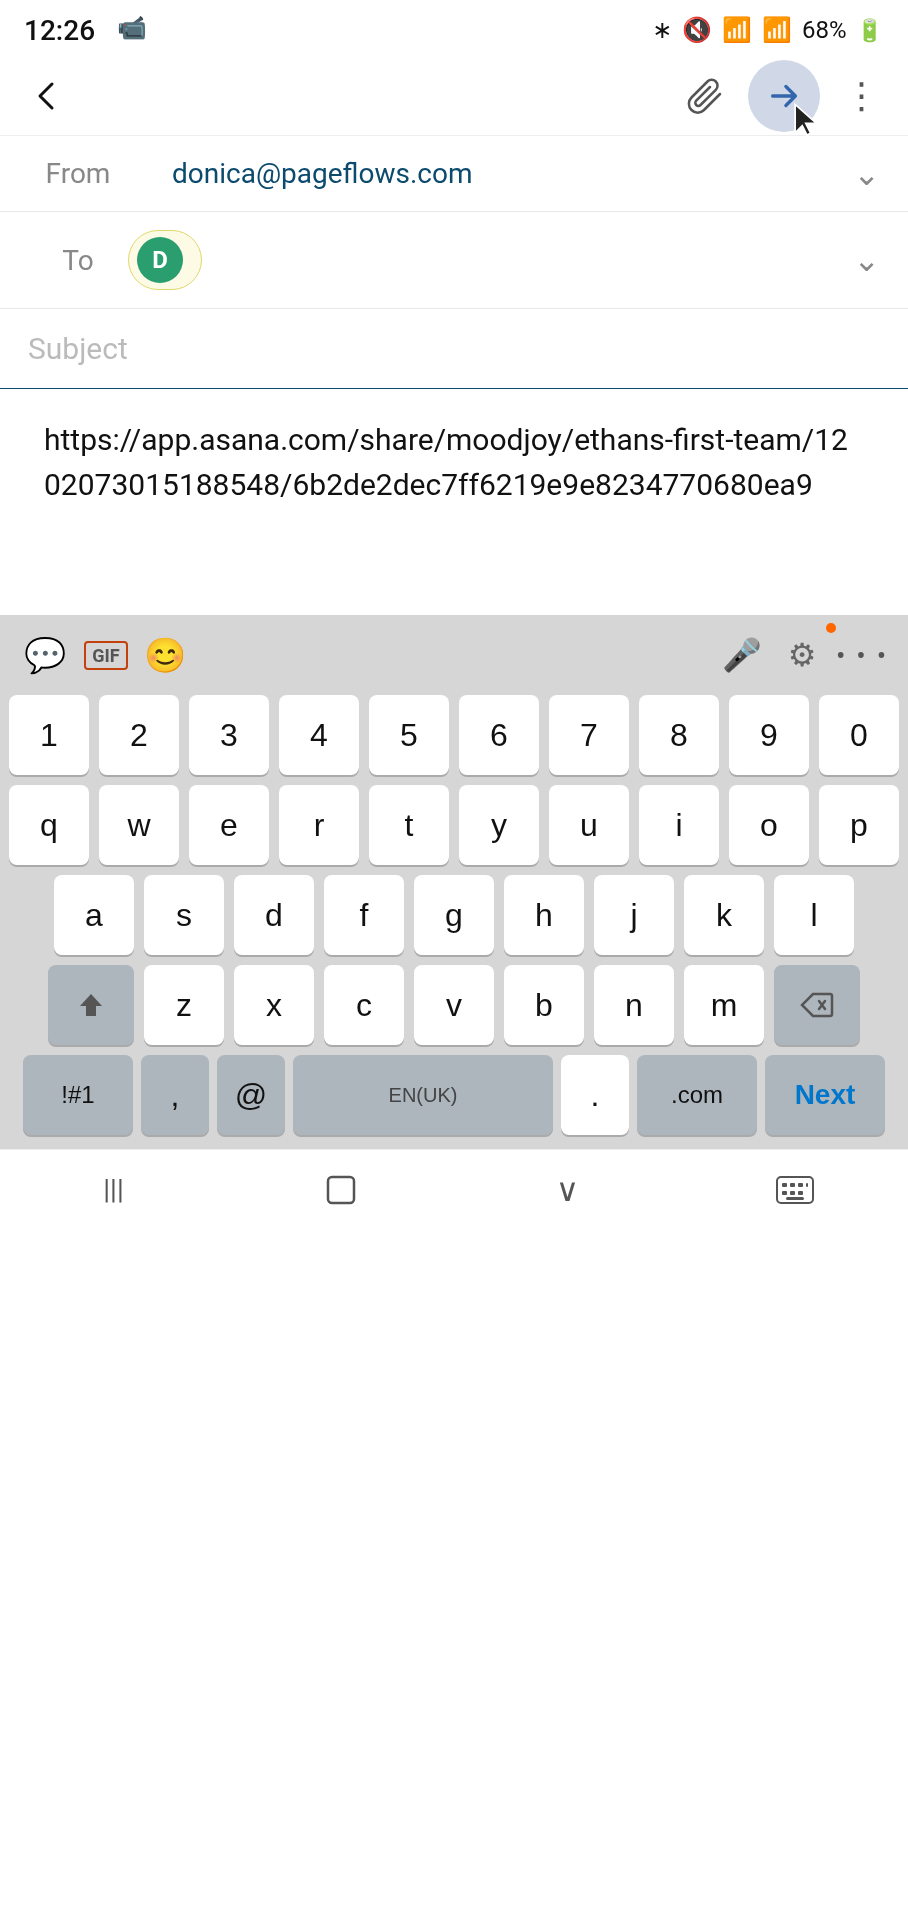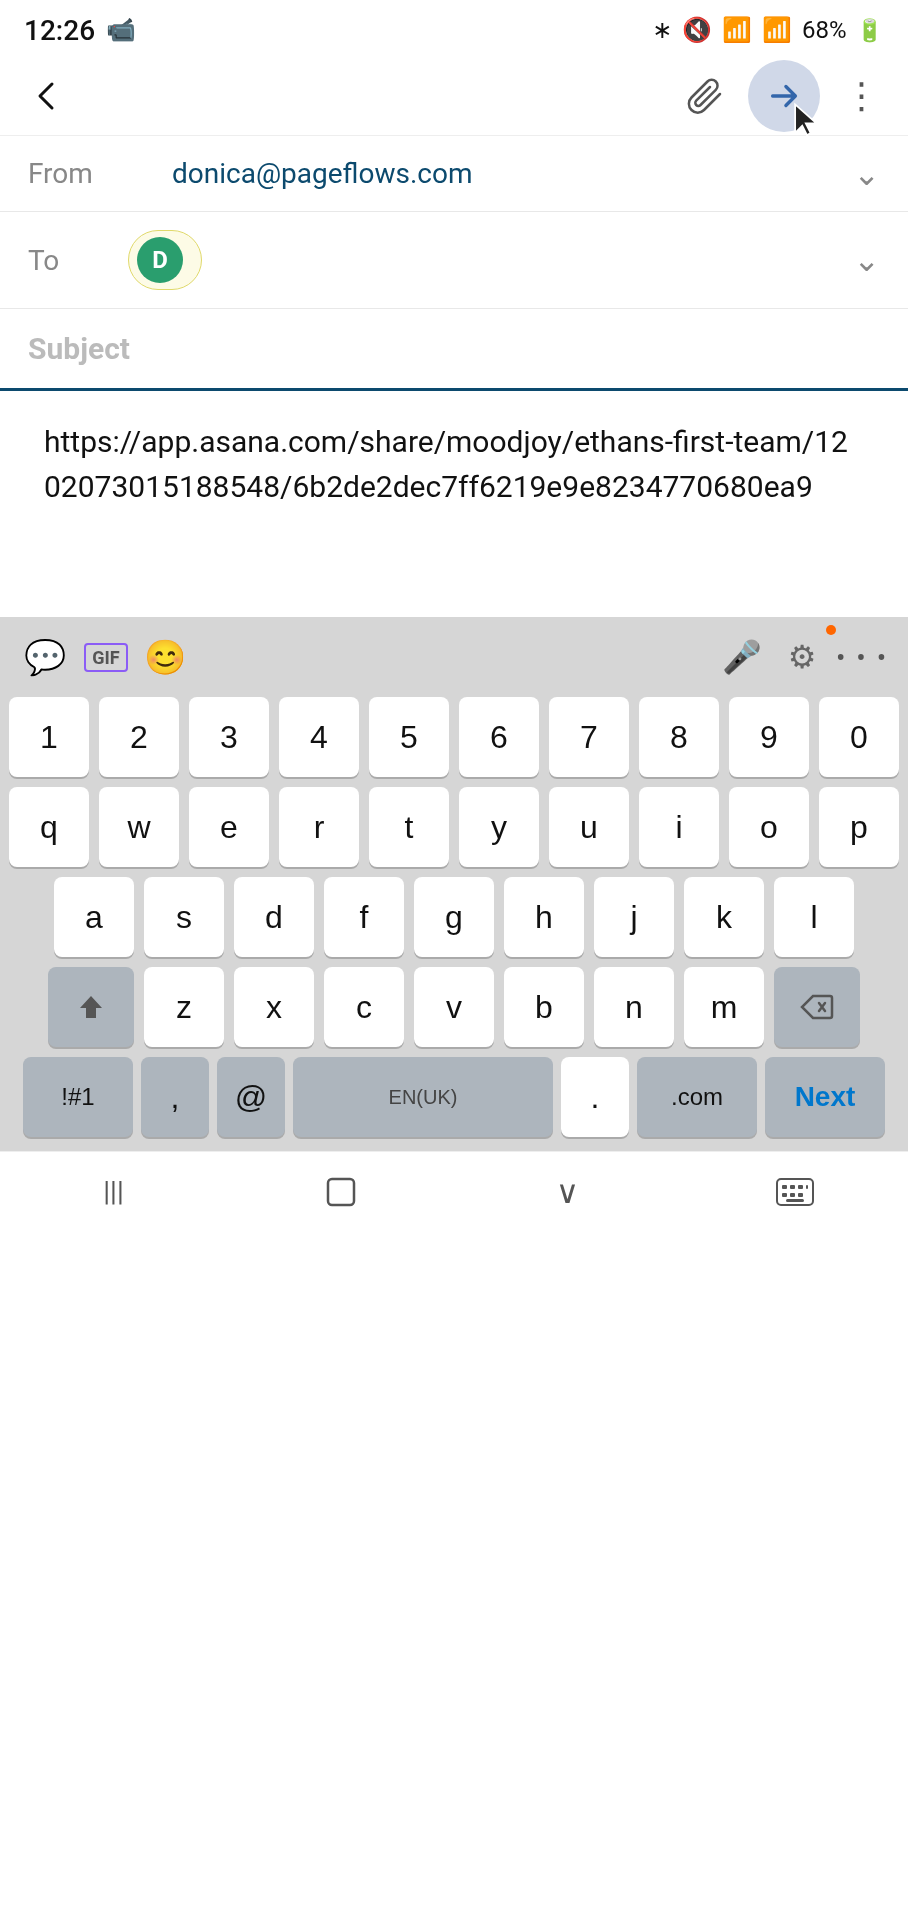--- a/index.html
+++ b/index.html
@@ -103,20 +103,21 @@
       align-items: center;
       padding: 18px 28px;
       border-bottom: 1px solid #e8e8e8;
       min-height: 76px;
     }
     .field-label {
       font-size: 28px;
       color: #888;
       width: 100px;
       flex-shrink: 0;
+      text-align: center;
     }
     .field-value {
       font-size: 28px;
       color: #0c4a6e;
       flex: 1;
       margin-left: 44px;
     }
     .field-chevron {
       color: #888;
       font-size: 32px;
@@ -145,23 +146,22 @@
       flex-shrink: 0;
     }
     .recipient-email {
       font-size: 26px;
       color: #111;
     }
 
     
     .subject-row {
       padding: 22px 28px;
-      border-bottom: 3px solid #0c4a6e;
+      border-bottom: 1px solid #0c4a6e;
       min-height: 76px;
-      font-weight: bold;
     }
     .subject-placeholder {
       font-size: 30px;
       color: #bbb;
     }
 
     
     .email-body {
       padding: 28px 44px;
       font-size: 30px;
@@ -187,21 +187,21 @@
       justify-content: center;
       cursor: pointer;
       border-radius: 6px;
       font-size: 22px;
       color: #555;
     }
     .kb-tool-gif {
       font-size: 18px;
       font-weight: bold;
       color: #555;
-      border: 2px solid #8b5cf6;
+      border: 2px solid #c2410c;
       border-radius: 4px;
       padding: 2px 6px;
     }
     .mic-icon { font-size: 32px; color: #555; }
     .gear-icon { font-size: 30px; color: #555; position: relative; }
     .orange-dot {
       position: absolute;
       top: -4px;
       right: -4px;
       width: 10px;
@@ -298,21 +298,21 @@
       justify-content: center;
       cursor: pointer;
       font-size: 28px;
       color: #555;
     }
   </style>
 </head>
 <body>
 
 <div class="status-bar">
-  <div style="display:flex;align-items:center;gap:11px;">
+  <div style="display:flex;gap:22px;">
     <span class="status-bar-time">12:26</span>
     <span style="font-size:24px;">📹</span>
   </div>
   <div class="status-bar-icons">
     <span style="font-size:24px;">∗</span>
     <span style="font-size:24px;">🔇</span>
     <span style="font-size:24px;">📶</span>
     <span style="font-size:24px;">📶</span>
     <span class="battery-text">68%</span>
     <span style="font-size:22px;">🔋</span>

